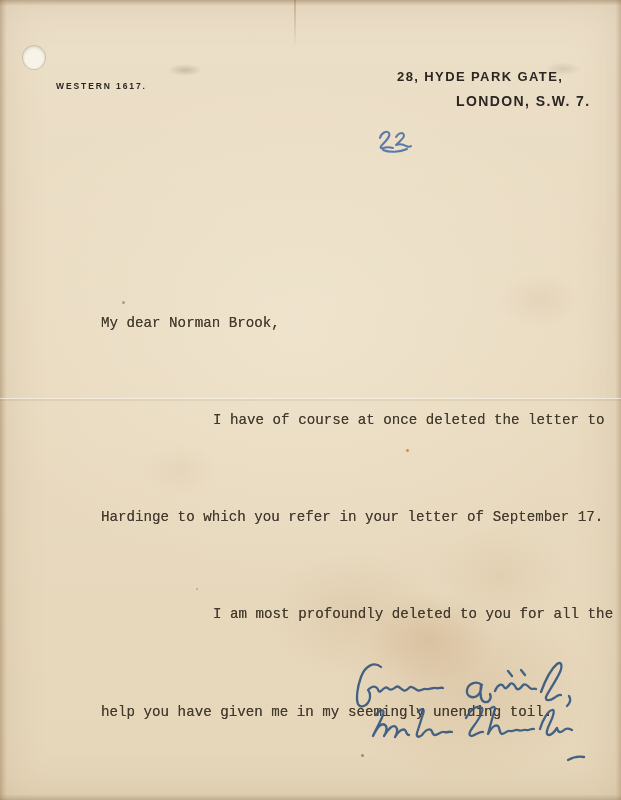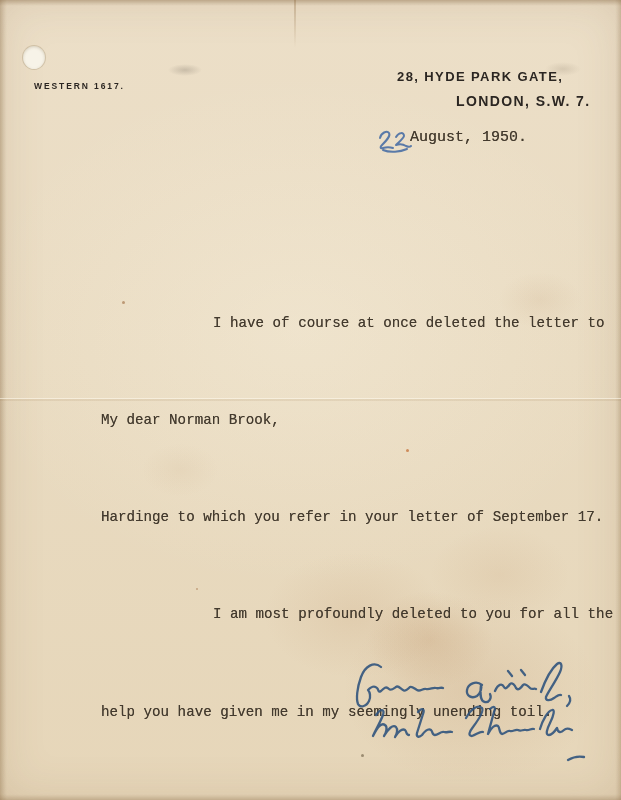--- a/index.html
+++ b/index.html
@@ -41,21 +41,21 @@
     background:radial-gradient(closest-side, rgba(110,100,88,.28), rgba(110,100,88,0));}
   .scuff.s2{left:545px;top:62px;width:36px;height:14px;
     background:radial-gradient(closest-side, rgba(130,115,95,.20), rgba(130,115,95,0));}
   .speck{position:absolute;border-radius:50%;}
   .speck.p1{left:122px;top:301px;width:3px;height:3px;background:rgba(150,95,50,.55);}
   .speck.p2{left:406px;top:449px;width:3px;height:3px;background:rgba(190,95,35,.65);}
   .speck.p3{left:361px;top:754px;width:3px;height:3px;background:rgba(105,90,65,.6);}
   .speck.p4{left:196px;top:588px;width:2px;height:2px;background:rgba(150,95,50,.45);}
 
   .phone{
-    position:absolute;left:34px;top:81px;
+    position:absolute;left:56px;top:81px;
     font-size:8.5px;font-weight:bold;letter-spacing:1.9px;color:#2b2622;
   }
   .addr1{
     position:absolute;left:397px;top:69px;
     font-size:13px;font-weight:bold;letter-spacing:1.4px;color:#2b2622;
   }
   .addr2{
     position:absolute;left:456px;top:93px;
     font-size:14px;font-weight:bold;letter-spacing:1.4px;color:#2b2622;
   }
@@ -98,25 +98,24 @@
 
   <div class="phone">WESTERN 1617.</div>
   <div class="addr1">28, HYDE PARK GATE,</div>
   <div class="addr2">LONDON, S.W. 7.</div>
 
   <svg class="day-svg" width="38" height="28" viewBox="0 0 38 28" role="img" aria-label="22">
     <path class="pen-light" d="M4,10 C5,5 11,2 13,5 C15,8 10,13 6,17 C4,19 4,21 7,20 C10,19 14,19 17,20"></path>
     <path class="pen-light" d="M20,9 C23,4 28,4 28,8 C27,11 23,14 20,17 C23,16 27,16 30,18 C32,19 34,19 35,18"></path>
     <path class="pen-light" d="M7,22 C14,25 24,24 31,21" opacity="0.55"></path>
   </svg>
-  <span class="typed date-typed">August, 1950.</span>
 
   <main class="body">
+    <div class="line">My dear Norman Brook,</div>
     <div class="line ind">I have of course at once deleted the letter to</div>
-    <div class="line">My dear Norman Brook,</div>
     <div class="line">Hardinge to which you refer in your letter of September 17.</div>
     <div class="line ind">I am most profoundly deleted to you for all the</div>
     <div class="line">help you have given me in my seemingly unending toil.</div>
     <div class="line">The reconstruction of the SUSPENSE AND STRAIN chapter was</div>
     
     
     
     
     
     

